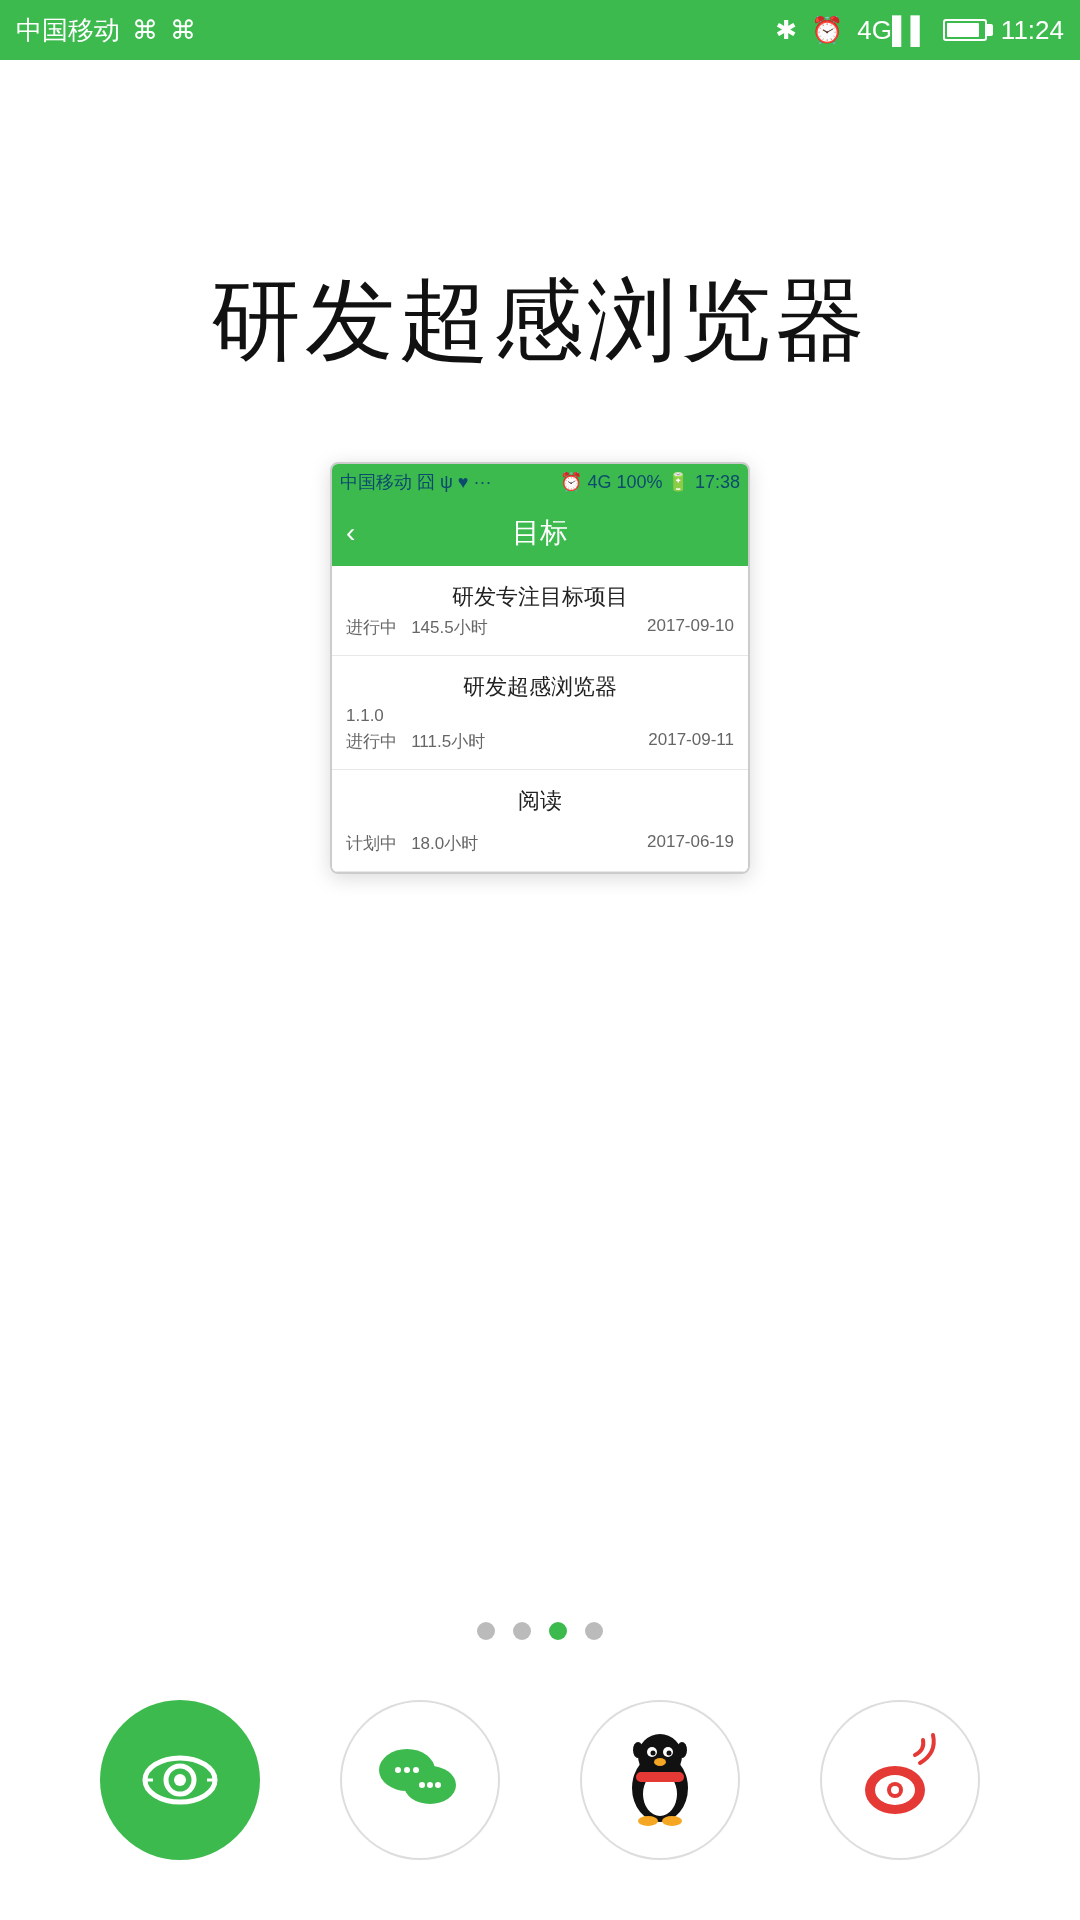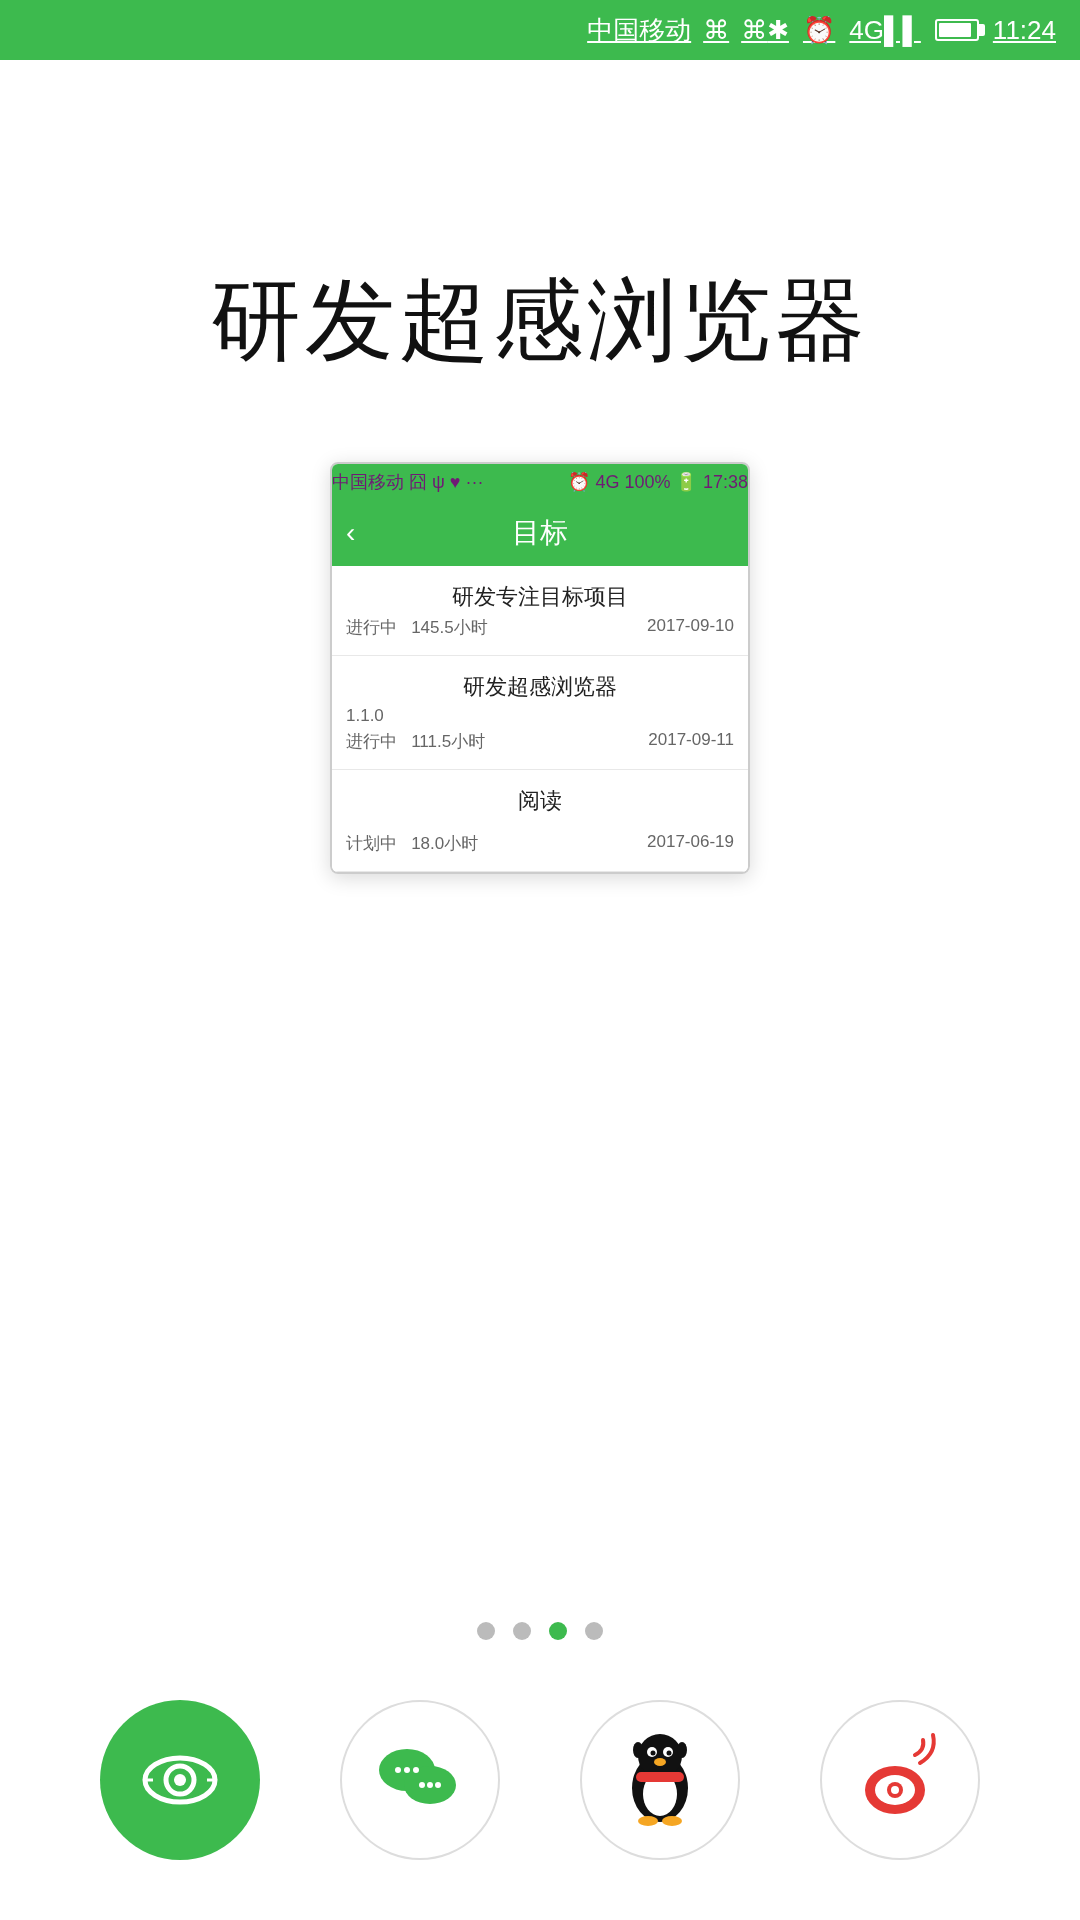--- a/index.html
+++ b/index.html
@@ -14,25 +14,24 @@
       position: relative;
     }
 
     
     .status-bar {
       width: 100%;
       height: 60px;
       background: #3dba4e;
       display: flex;
       align-items: center;
-      justify-content: flex-end;
-      padding: 0 24px;
+      justify-content: space-between;
+      padding: 0 16px;
       color: #fff;
       font-size: 26px;
-      text-decoration: underline;
     }
     .status-left {
       display: flex;
       align-items: center;
       gap: 12px;
     }
     .status-right {
       display: flex;
       align-items: center;
       gap: 14px;
@@ -91,23 +90,23 @@
     .phone-mockup {
       width: 420px;
       border: 2px solid #ccc;
       border-radius: 8px;
       overflow: hidden;
       box-shadow: 0 4px 20px rgba(0,0,0,0.15);
     }
 
     .mockup-statusbar {
       background: #3dba4e;
-      color: #701a75;
+      color: #0c4a6e;
       font-size: 18px;
-      padding: 6px 0;
+      padding: 6px 8px;
       display: flex;
       justify-content: space-between;
       align-items: center;
     }
 
     .mockup-header {
       background: #3dba4e;
       color: #fff;
       font-size: 28px;
       text-align: center;

